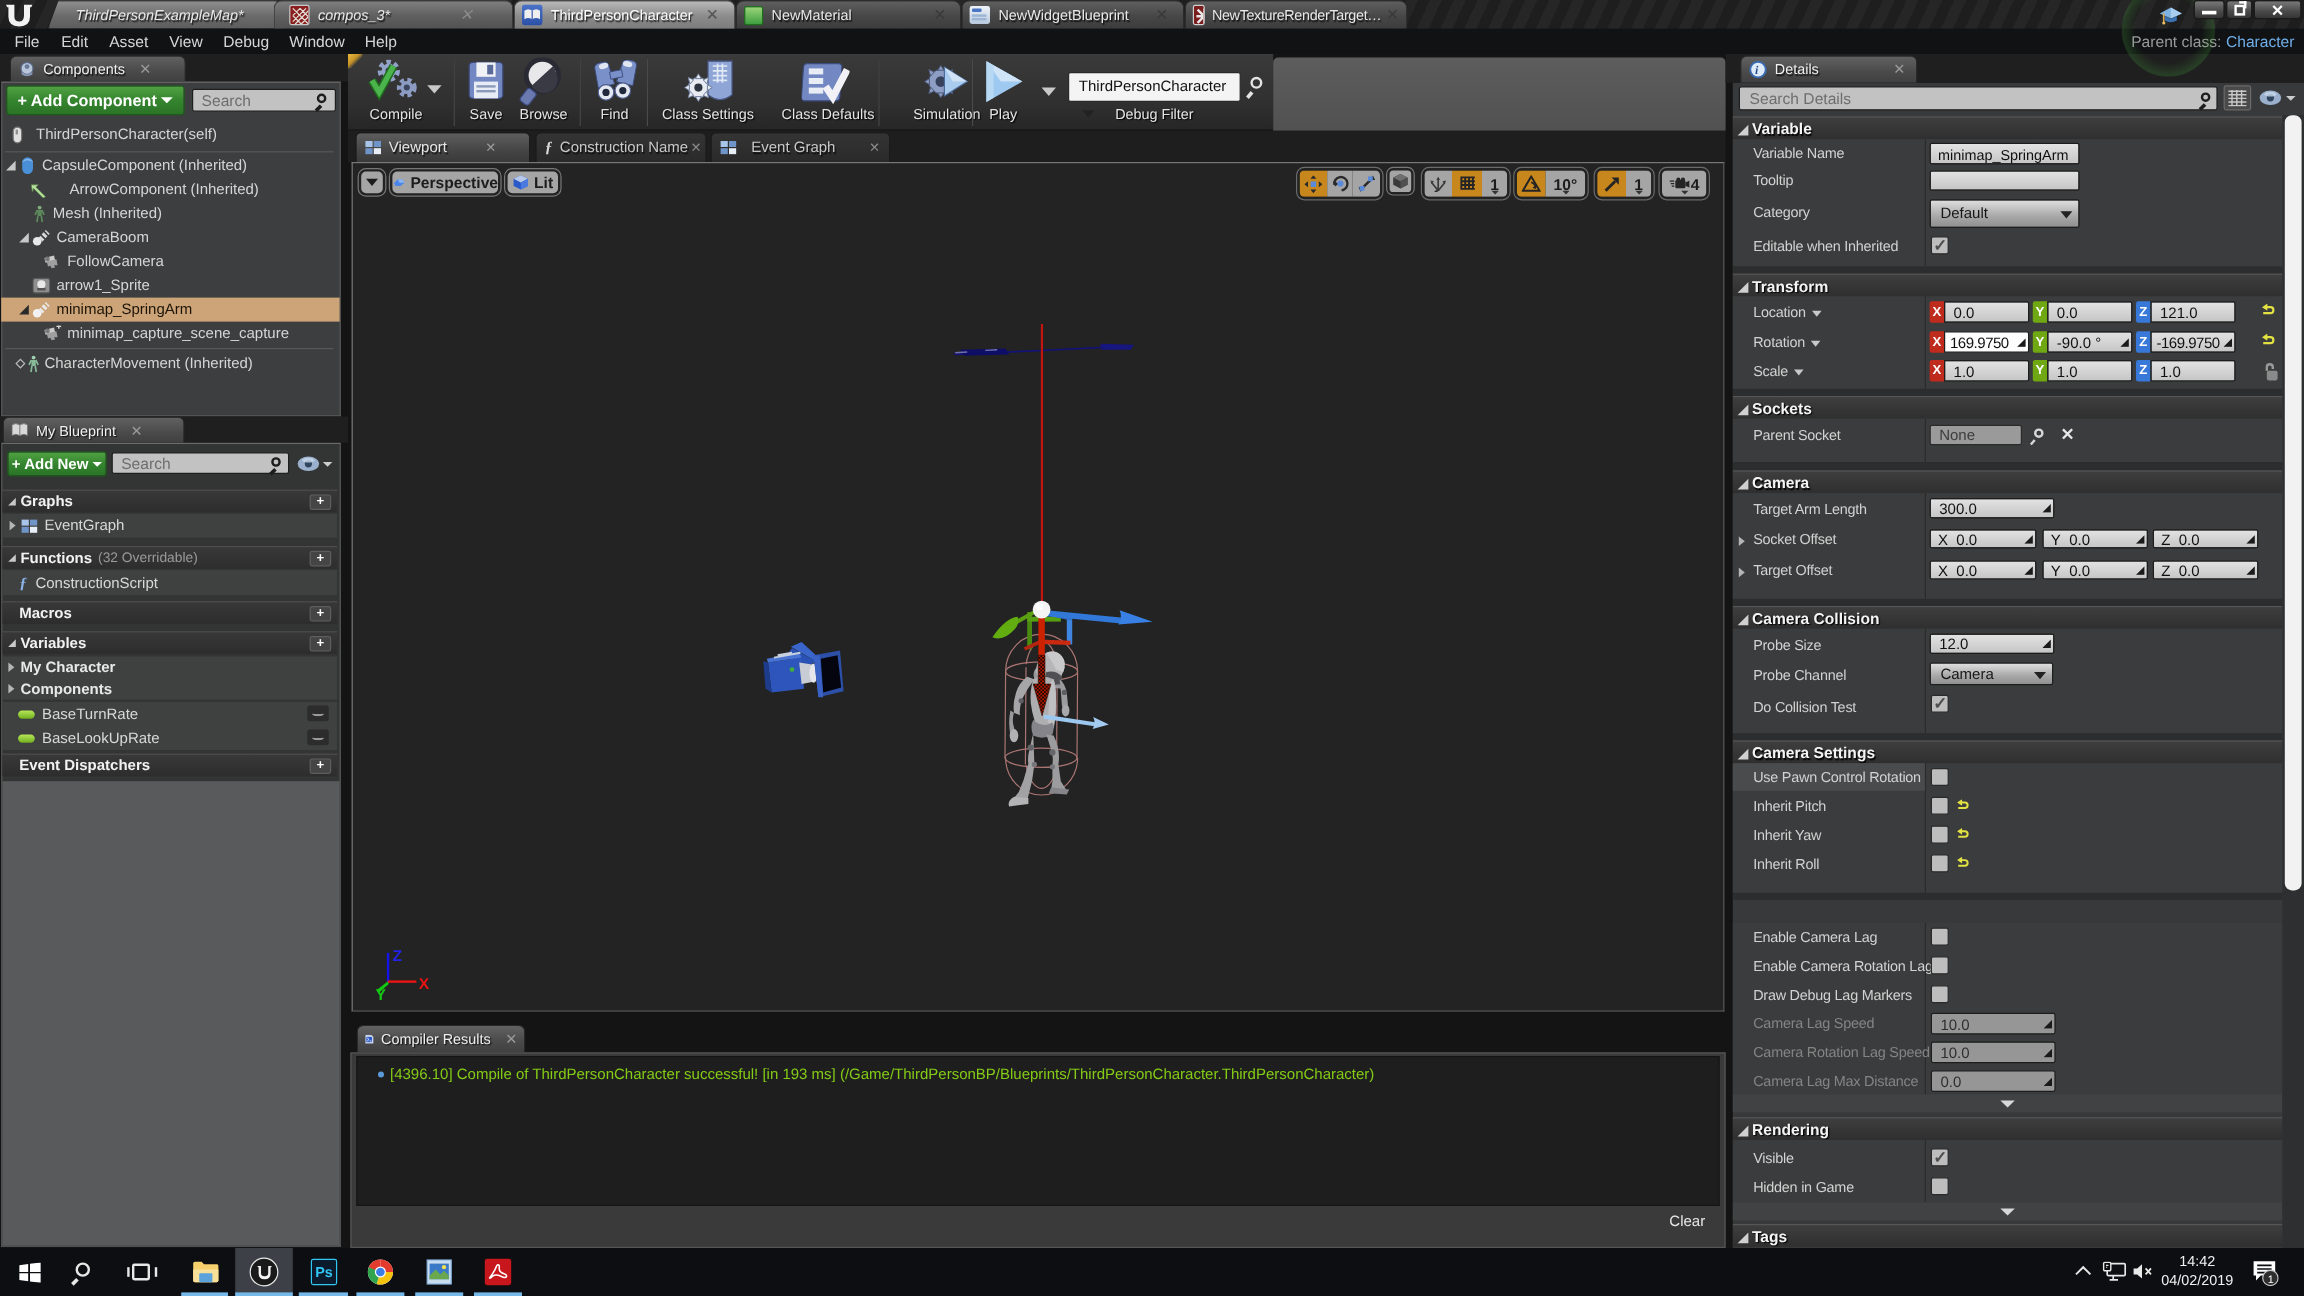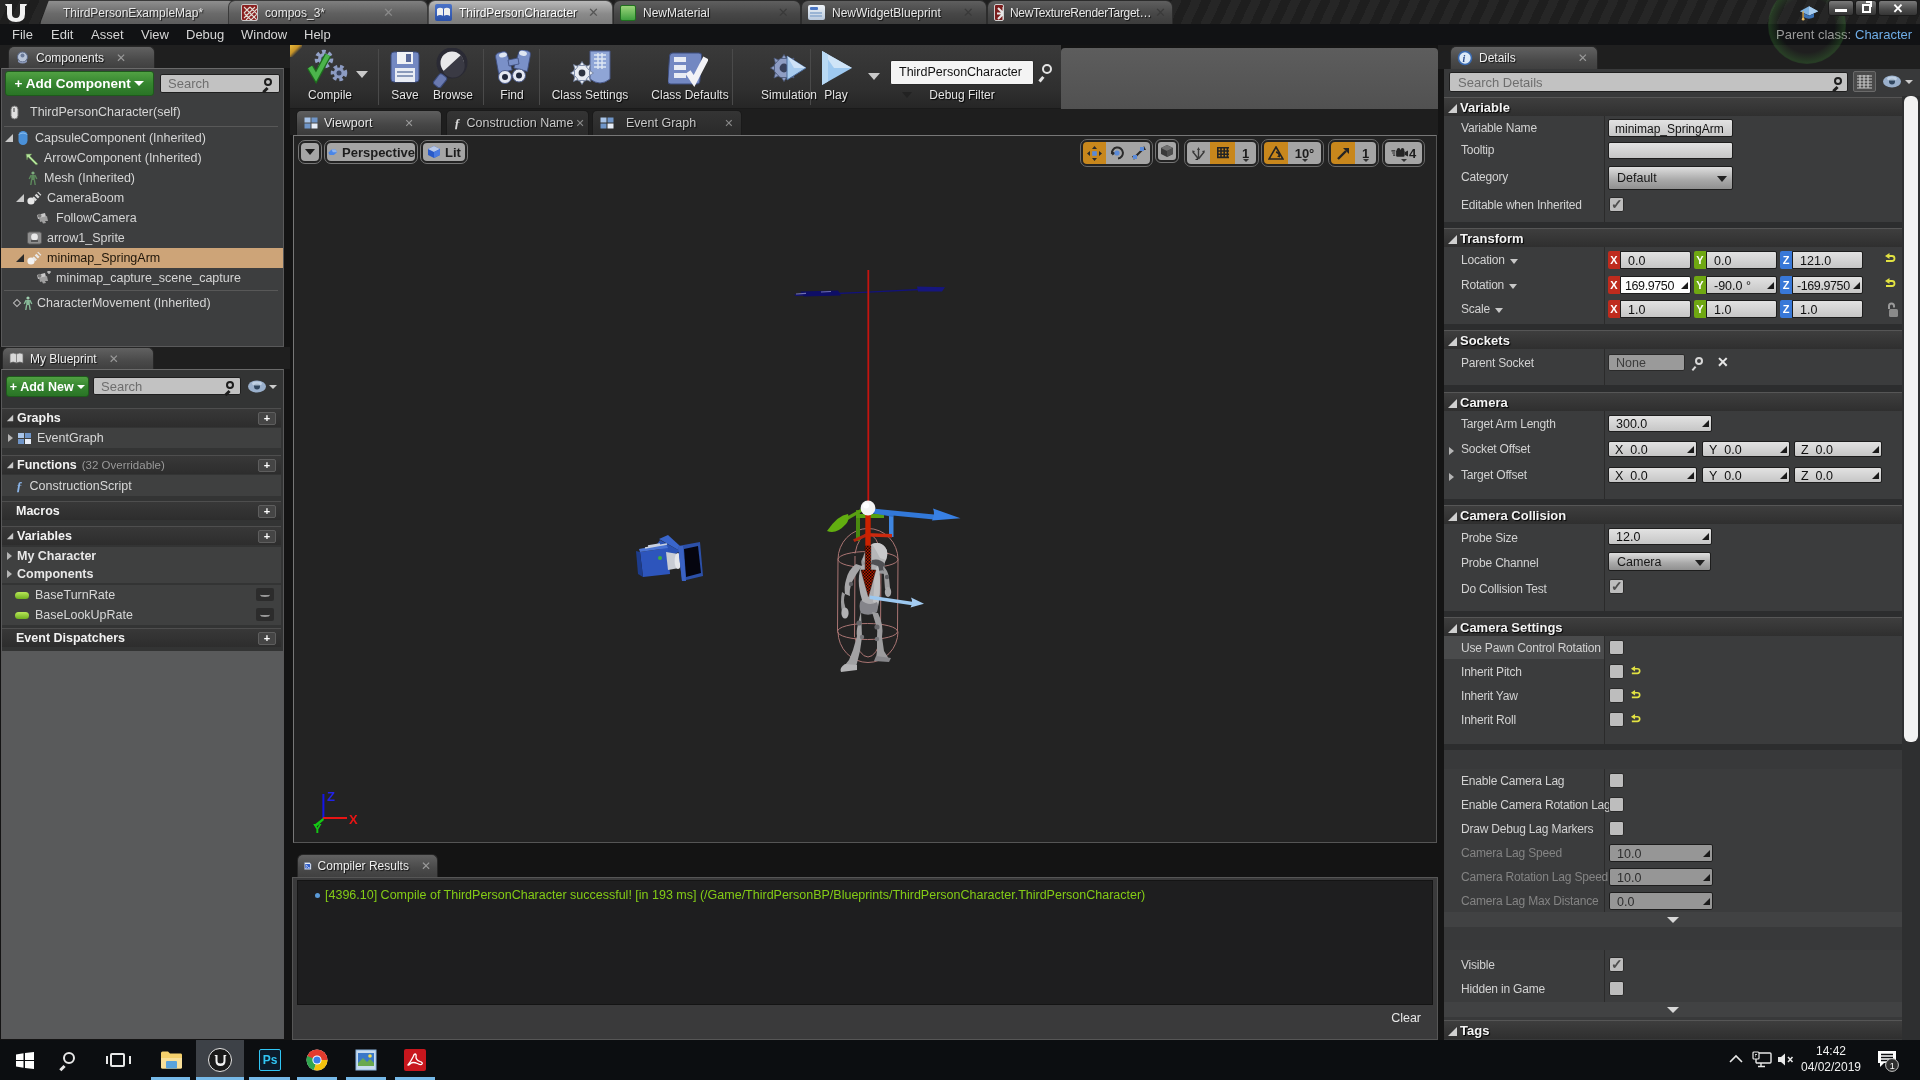--- a/index.html
+++ b/index.html
@@ -9,21 +9,21 @@
 .abs { position:absolute; }
 .ts { text-shadow:1px 1px 1px rgba(0,0,0,0.8); }
 
 
 #titlebar { position:absolute; left:0; top:0; width:1920px; height:24px;
   background:repeating-linear-gradient(115deg,#262626 0 9px,#1e1e1e 9px 18px); }
 .ttab { position:absolute; top:0; height:24px; border-radius:7px 7px 0 0;
   display:flex; align-items:center; padding:0 6px; color:#e8e8e8; font-size:12px; }
 .ttab .tclose { color:#3a3a3a; font-size:13px; margin-left:10px; }
 .ttab-light { background:linear-gradient(#b9b9b9,#8b8b8b 55%,#7c7c7c); color:#fdfdfd; border:1px solid #4a4a4a; border-bottom:none;}
-.ttab-mid { background:linear-gradient(#8f8f8f,#6a6a6a 55%,#5d5d5d); border:1px solid #3a3a3a; border-bottom:none;}
+.ttab-mid { background:linear-gradient(#8f8f8f,#6a6a6a 55%,#5d5d5d); border:1px solid #3a3a3a; border-bottom:none;font-style:italic;}
 .ttab-dark { background:linear-gradient(#5f5f5f,#474747 55%,#3c3c3c); border:1px solid #2c2c2c; border-bottom:none;}
 .winbtn { position:absolute; top:0; height:16px; z-index:6; background:linear-gradient(#7a7a7a,#4a4a4a 60%,#353535);
   border:1px solid #1a1a1a; border-radius:3px; color:#fff; text-align:center; }
 
 
 #menubar { position:absolute; left:0; top:24px; width:1920px; height:21px; background:#111214; }
 #menubar span.mi { position:absolute; top:3px; color:#d6d6d6; font-size:13px; }
 
 
 .ptabstrip { position:absolute; background:#1f1f1f; }
@@ -218,21 +218,21 @@
     <svg style="margin-left:4px" width="12" height="16" viewBox="0 0 12 16">
           <rect x="1.5" y="1" width="9" height="14" rx="4.5" fill="#4a90d8"></rect>
           <path d="M1.5 5 Q6 2 10.5 5 L10.5 4.5 Q6 0.5 1.5 4.5 Z" fill="#8ec0ef"></path>
         </svg>
     <span style="margin-left:6px">CapsuleComponent (Inherited)</span>
   </div>
   <div class="trow" style="top:148px">
     <svg style="margin-left:24px" width="16" height="15" viewBox="0 0 16 15">
           <path d="M1 3 L7 3 L5 5 L13 13 L11 14 L3 6 L2 9 Z" fill="#b3e39a" stroke="#5a7a4a" stroke-width="0.6"></path>
         </svg>
-    <span style="margin-left:3px">ArrowComponent (Inherited)</span>
+    <span style="margin-left:17px">ArrowComponent (Inherited)</span>
   </div>
   <div class="trow" style="top:168px">
     <svg style="margin-left:27px" width="10" height="15" viewBox="0 0 10 15">
           <circle cx="5" cy="2" r="1.6" fill="#7fae7f"></circle>
           <rect x="3.2" y="4" width="3.6" height="5" fill="#5d8a5d"></rect>
           <path d="M3.2 4 L1.2 8 M6.8 4 L8.8 8 M3.6 9 L2.8 14 M6.4 9 L7.2 14" stroke="#5d8a5d" stroke-width="1.4"></path>
         </svg>
     <span style="margin-left:6px">Mesh (Inherited)</span>
   </div>
   <div class="trow" style="top:188px">
@@ -902,20 +902,24 @@
   <span class="dlabel" style="top:753px">Draw Debug Lag Markers</span>
   <div class="cb" style="left:165px;top:752px"></div>
   <span class="dlabel dlabel-dim" style="top:777px">Camera Lag Speed</span>
   <div class="inp inp-dis" style="left:165px;top:775px;width:104px;height:18px;padding:2px 0 0 7px;color:#2e2e2e">10.0<span class="corner"></span></div>
   <span class="dlabel dlabel-dim" style="top:801px">Camera Rotation Lag Speed</span>
   <div class="inp inp-dis" style="left:165px;top:799px;width:104px;height:18px;padding:2px 0 0 7px;color:#2e2e2e">10.0<span class="corner"></span></div>
   <span class="dlabel dlabel-dim" style="top:825px">Camera Lag Max Distance</span>
   <div class="inp inp-dis" style="left:165px;top:823px;width:104px;height:18px;padding:2px 0 0 7px;color:#2e2e2e">0.0<span class="corner"></span></div>
   <div class="dexp" style="top:843px"></div>
 
+  <div class="dhead" style="top:862px">
+        <span class="tri"></span>
+        <span class="txt">Rendering</span>
+      </div>
   <div class="drows" style="top:881px;height:52px"></div>
   <div class="vline" style="top:881px;height:52px"></div>
   <span class="dlabel" style="top:889px">Visible</span>
   <div class="cb" style="left:165px;top:888px">
         <span class="chk">✓</span>
       </div>
   <span class="dlabel" style="top:913px">Hidden in Game</span>
   <div class="cb" style="left:165px;top:912px"></div>
   <div class="dexp" style="top:933px"></div>
 

